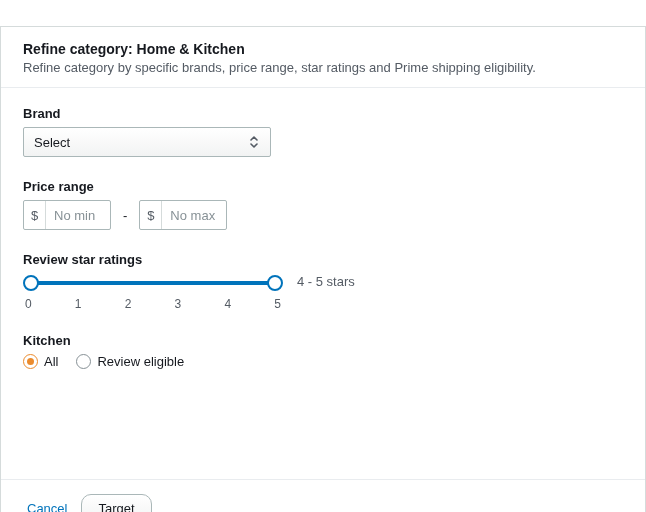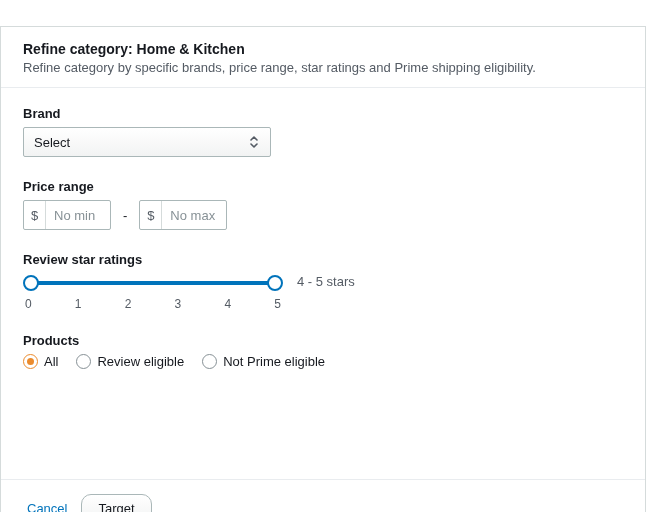--- a/index.html
+++ b/index.html
@@ -233,36 +233,32 @@
             <span>3</span>
             <span>4</span>
             <span>5</span>
           </div>
         </div>
         <div class="slider-range-label">4 - 5 stars</div>
       </div>
     </div>
 
     <div class="section">
-      <div class="label">Products</div>
+      <div class="label">Kitchen</div>
       <div class="radios">
         <div class="radio selected">
           <div class="radio-circle">
               <div class="radio-dot"></div>
             </div>
           <span class="txt">All</span>
         </div>
         <div class="radio">
           <div class="radio-circle"></div>
           <span class="txt">Review eligible</span>
         </div>
-        <div class="radio">
-          <div class="radio-circle"></div>
-          <span class="txt">Not Prime eligible</span>
-        </div>
       </div>
     </div>
 
   </div>
 
   <div class="footer">
     <div class="actions">
       <button class="btn-link">Cancel</button>
       <button class="btn">Target</button>
     </div>

